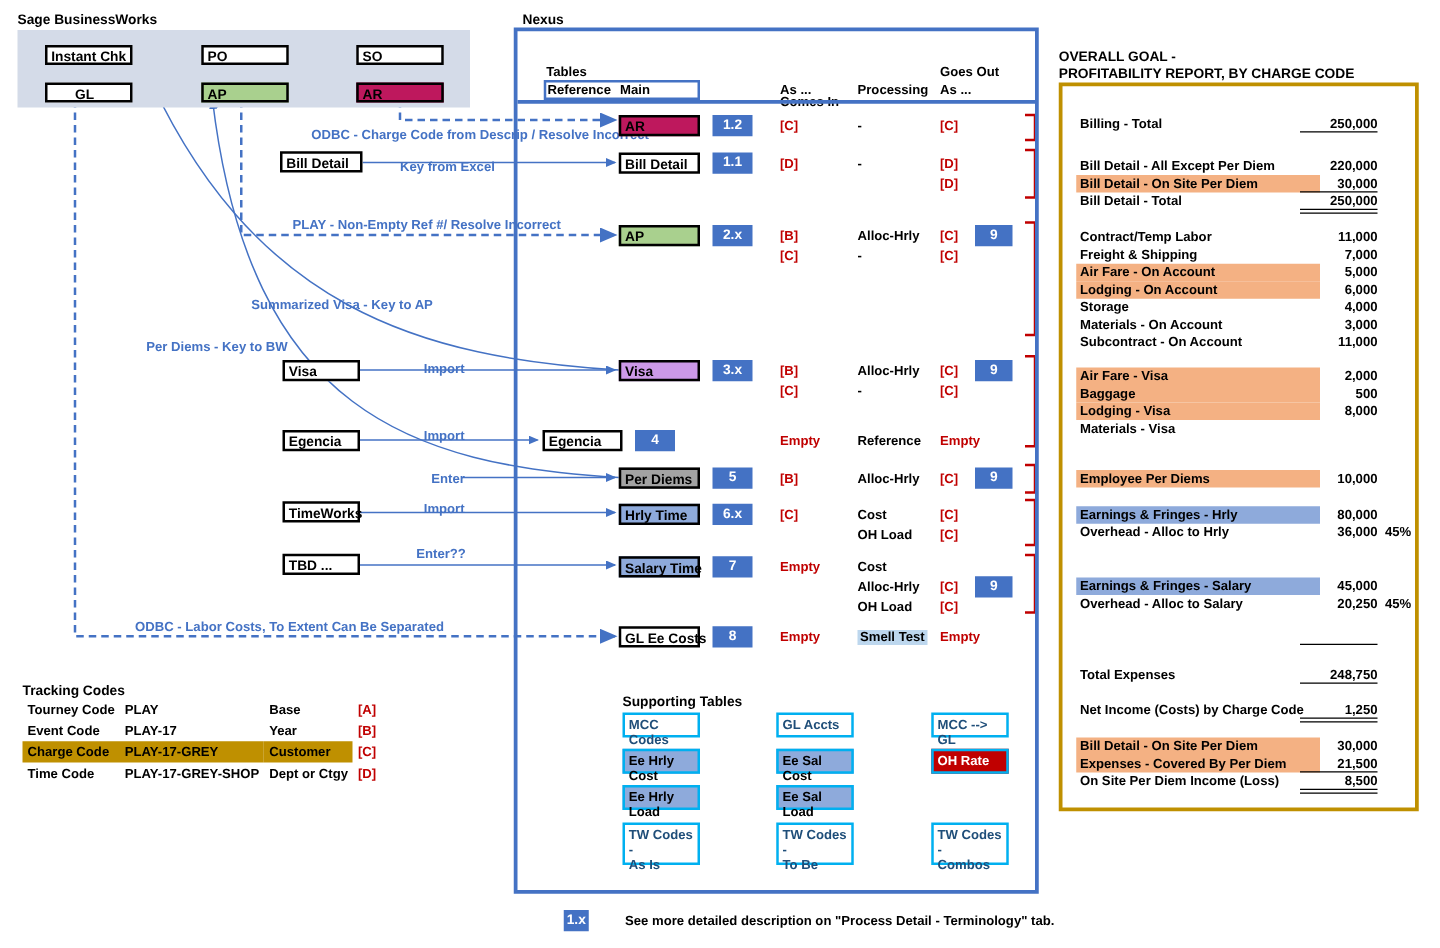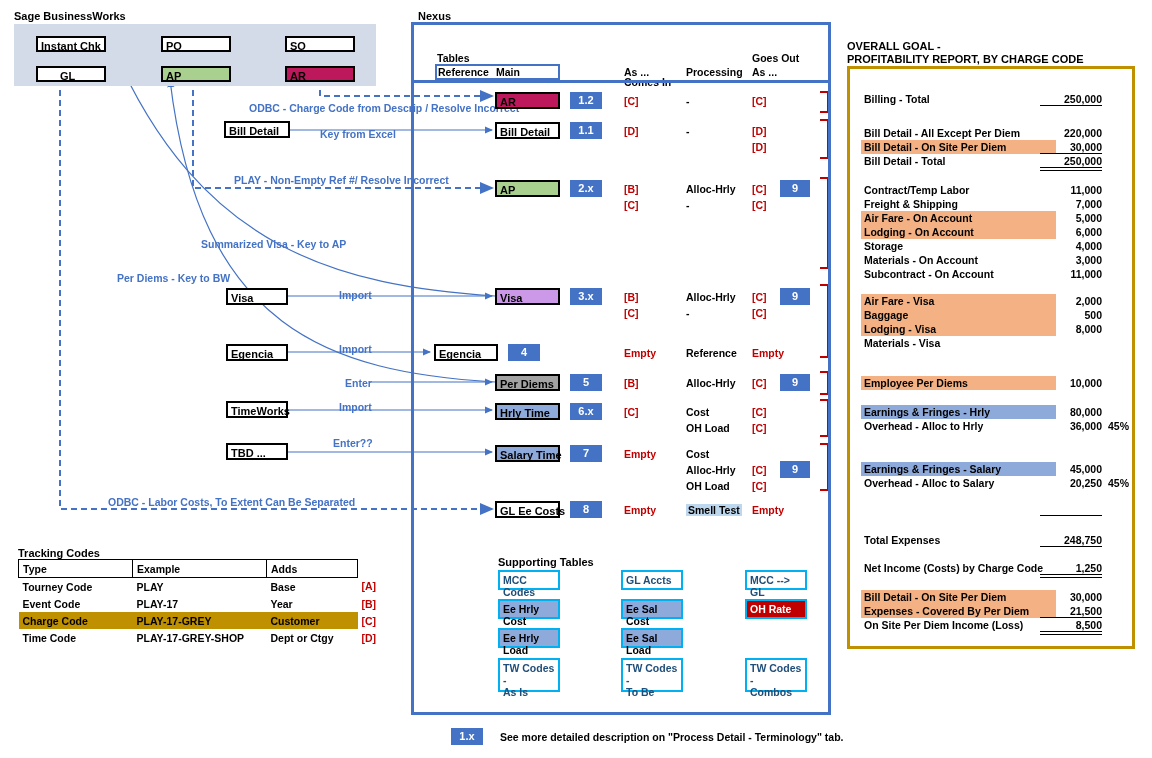--- a/index.html
+++ b/index.html
@@ -220,32 +220,26 @@
     <div class="sup fill" style="left: 498px; top: 628px; width: 62px; height: 20px; white-space: pre-line;">Ee Hrly Load</div>
     <div class="sup fill" style="left: 621px; top: 628px; width: 62px; height: 20px; white-space: pre-line;">Ee Sal Load</div>
     <div class="sup" style="left: 498px; top: 658px; width: 62px; height: 34px; white-space: pre-line;">TW Codes -
 As Is</div>
     <div class="sup" style="left: 621px; top: 658px; width: 62px; height: 34px; white-space: pre-line;">TW Codes -
 To Be</div>
     <div class="sup" style="left: 745px; top: 658px; width: 62px; height: 34px; white-space: pre-line;">TW Codes -
 Combos</div>
   </div>
 
-<div class="badge" style="left:451px;top:728px;width:32px;">1.x</div>
+<div class="badge" style="left:451px;top:728px;width:20px;">1.x</div>
 <div class="foot" style="left:500px;top:731px;">See more detailed description on "Process Detail - Terminology" tab.</div>
 
 <div class="sect-title" style="left:18px;top:547px;">Tracking Codes</div>
 <table id="track-tbl" style="left:18px;top:559px;">
     <tbody id="track-body">
-      <tr class="hdr">
-        <td style="width: 105px;">Type</td>
-        <td style="width: 125px;">Example</td>
-        <td style="width: 82px;">Adds</td>
-        <td style="border: none;"></td>
-      </tr>
       <tr>
         <td class="c0">Tourney Code</td>
         <td class="c1">PLAY</td>
         <td class="c2">Base</td>
         <td class="tagred">[A]</td>
       </tr>
       <tr>
         <td class="c0">Event Code</td>
         <td class="c1">PLAY-17</td>
         <td class="c2">Year</td>

